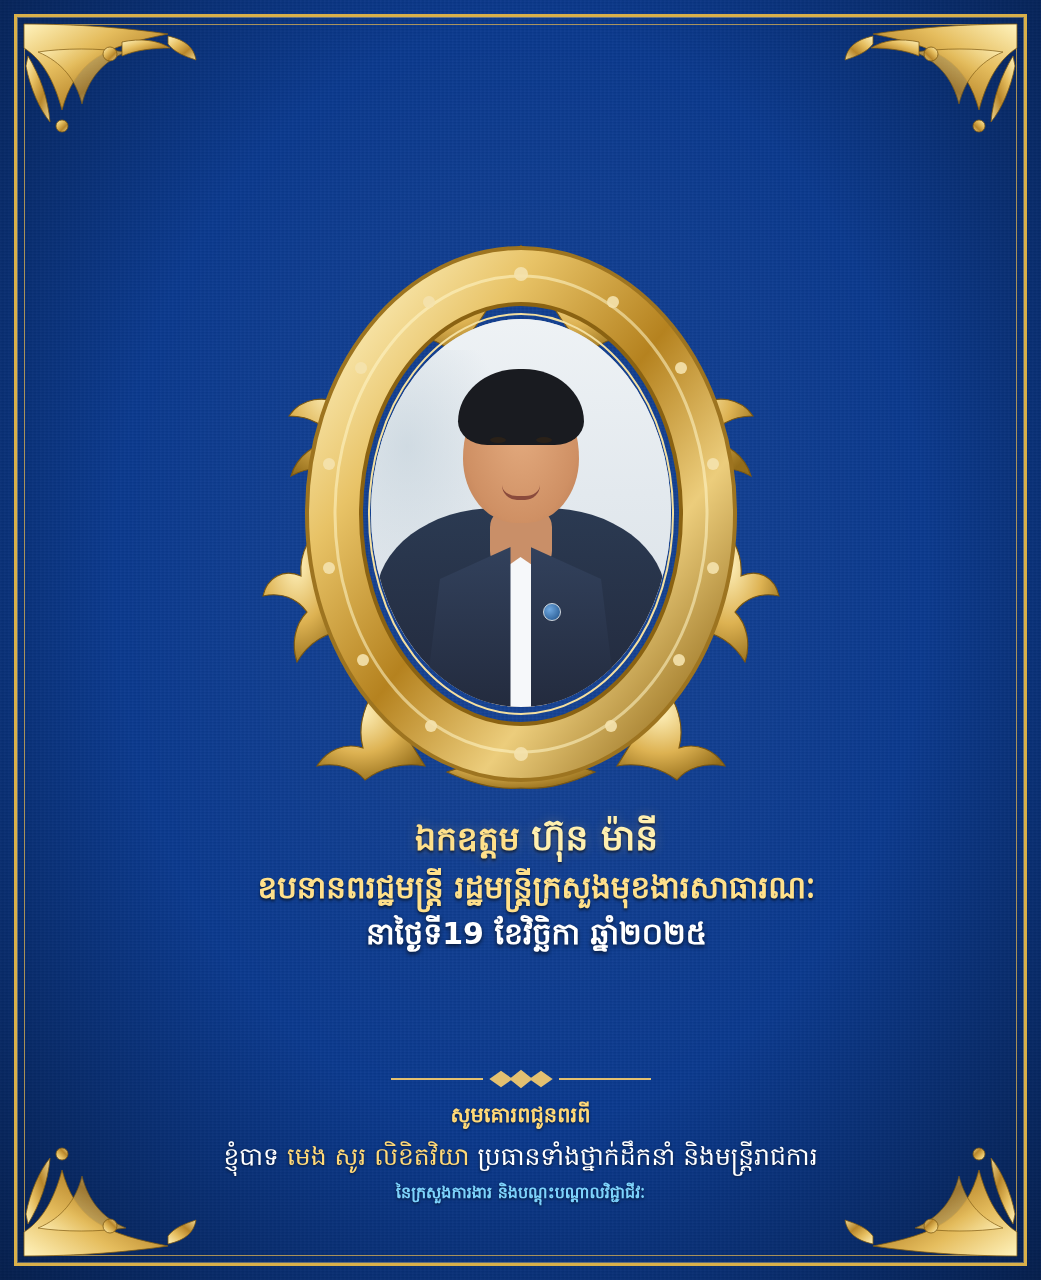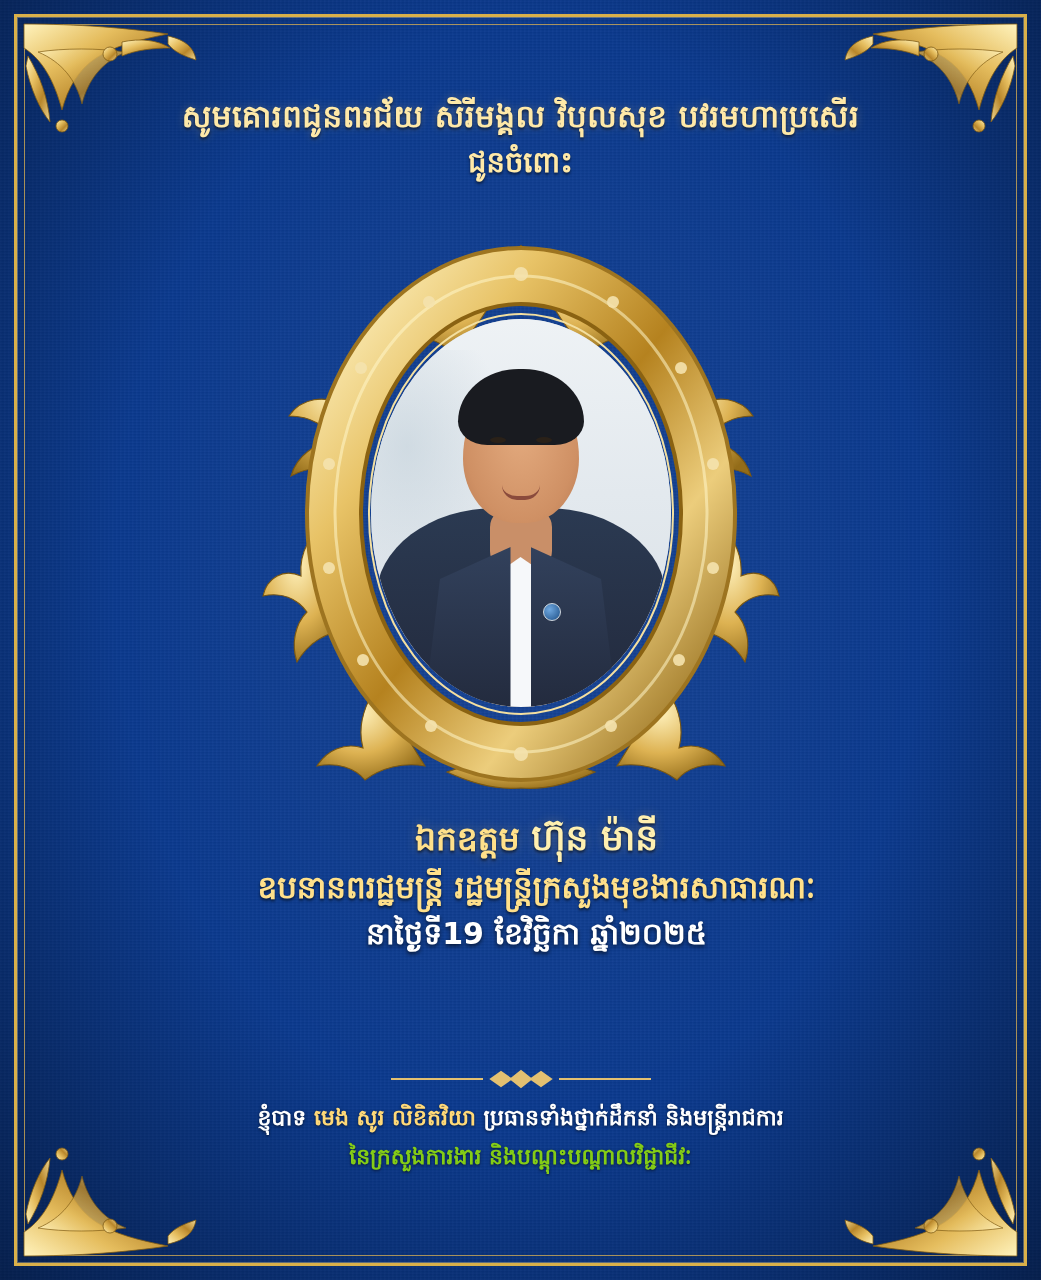--- a/index.html
+++ b/index.html
@@ -284,31 +284,31 @@
     z-index: 5;
   }
   .footer .f-lead {
     font-size: 21px;
     font-weight: bold;
     color: #ffd978;
     text-shadow: 0 1px 3px rgba(0,0,0,0.6);
     line-height: 1.7;
   }
   .footer .f-name {
-    font-size: 22px;
-    font-weight: bold;
+    font-size: 25px;
+    font-weight: normal;
     color: #ffffff;
     text-shadow: 0 1px 3px rgba(0,0,0,0.6);
     line-height: 1.8;
   }
   .footer .f-name .hl { color: #ffd978; }
   .footer .f-org {
-    font-size: 22px;
-    font-weight: bold;
-    color: #84cc16;
+    font-size: 16px;
+    font-weight: bold;
+    color: #7dd3fc;
     text-shadow: 0 1px 3px rgba(0,0,0,0.6);
     line-height: 1.7;
   }
 </style>
 </head>
 <body>
 
 <div class="card">
 
   <div class="texture"></div>
@@ -369,24 +369,20 @@
         <path d="M6 6 C60 6 110 10 150 16 C120 22 96 28 78 40 C60 52 50 70 44 92 C38 70 28 44 6 30 Z"></path>
         <path d="M20 34 C44 44 58 62 64 86 C70 62 84 44 108 34 C80 30 46 30 20 34 Z" opacity="0.85"></path>
         <path d="M150 18 C168 22 176 30 178 42 C166 38 156 34 150 26 Z"></path>
         <path d="M10 38 C22 58 30 80 32 104 C22 92 12 70 8 48 Z"></path>
         <circle cx="92" cy="36" r="7"></circle>
         <circle cx="44" cy="108" r="6"></circle>
       </g>
     </svg>
   </div>
 
-  <div class="header">
-    <div class="line1">សូមគោរពជូនពរជ័យ សិរីមង្គល វិបុលសុខ បវរមហាប្រសើរ</div>
-    <div class="line2">ជូនចំពោះ</div>
-  </div>
 
   <div class="portrait-wrap">
     <svg class="frame-svg" viewBox="0 0 520 570">
       <defs>
         <linearGradient id="goldF" x1="0" y1="0" x2="1" y2="1">
           <stop offset="0%" stop-color="#fff5c8"></stop>
           <stop offset="25%" stop-color="#e8c367"></stop>
           <stop offset="50%" stop-color="#b5821f"></stop>
           <stop offset="72%" stop-color="#eccd7c"></stop>
           <stop offset="100%" stop-color="#8a6212"></stop>
@@ -465,20 +461,21 @@
         <line x1="0" y1="11" x2="92" y2="11"></line>
         <line x1="168" y1="11" x2="260" y2="11"></line>
         <polygon points="100,11 110,4 120,11 110,18"></polygon>
         <polygon points="130,3 140,11 130,19 120,11"></polygon>
         <polygon points="160,11 150,4 140,11 150,18"></polygon>
       </g>
     </svg>
   </div>
 
   <div class="footer">
+    <div class="f-lead">សូមគោរពជូនពរពី</div>
     <div class="f-name">
       <span>ខ្ញុំបាទ</span>
       <span class="hl">មេង សូរ លិខិតវិយា</span>
       <span>ប្រធានទាំងថ្នាក់ដឹកនាំ និងមន្ត្រីរាជការ</span>
     </div>
     <div class="f-org">នៃក្រសួងការងារ និងបណ្ដុះបណ្ដាលវិជ្ជាជីវៈ</div>
   </div>
 
 </div>
 

